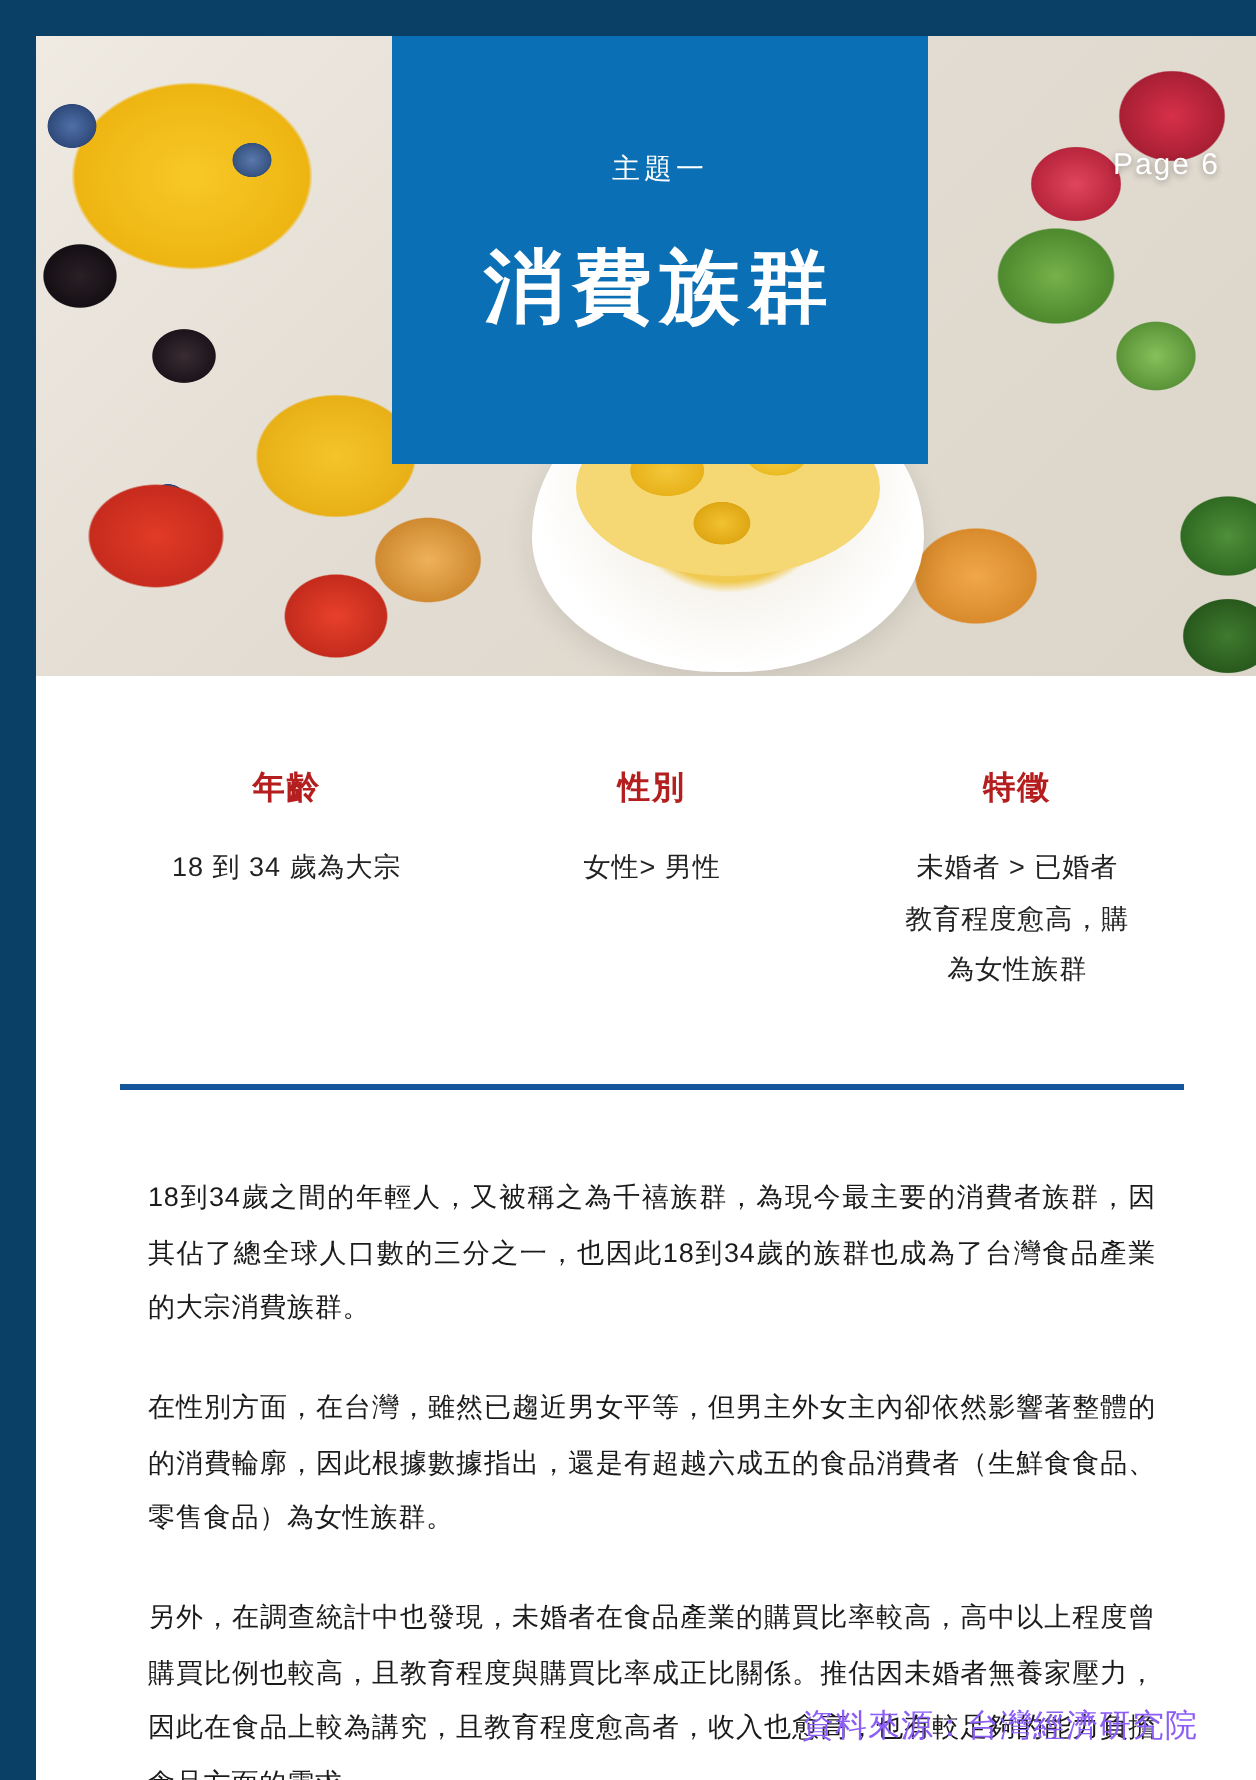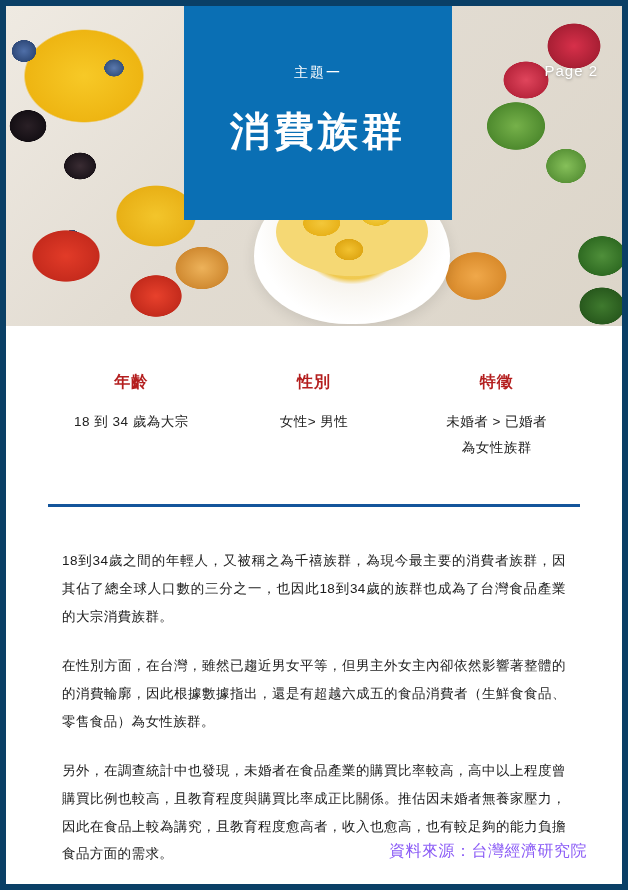--- a/index.html
+++ b/index.html
@@ -12,21 +12,21 @@
     height: 890px;
     font-family: "Liberation Sans", sans-serif;
     overflow: hidden;
   }
   .page {
     position: relative;
     width: 628px;
     height: 890px;
     background: #0a3f66;
     box-sizing: border-box;
-    padding: 6px;
+    padding: 18px;
   }
   .sheet {
     position: relative;
     width: 616px;
     height: 878px;
     background: #ffffff;
     overflow: hidden;
   }
 
   
@@ -188,21 +188,21 @@
     <div class="hero">
       <div class="hero-photo">
         <div class="hero-bowl">
           <div class="hero-bowl-inner"></div>
         </div>
       </div>
       <div class="hero-title-box">
         <div class="hero-subject">主題一</div>
         <div class="hero-heading">消費族群</div>
       </div>
-      <div class="page-label">Page 2</div>
+      <div class="page-label">Page 6</div>
     </div>
 
     <div class="columns">
 
       <div class="col">
         <div class="col-title">年齡</div>
         <div class="col-body">
           <span class="line">18 到 34 歲為大宗</span>
         </div>
       </div>
@@ -211,20 +211,21 @@
         <div class="col-title">性別</div>
         <div class="col-body">
           <span class="line">女性&gt; 男性</span>
         </div>
       </div>
 
       <div class="col">
         <div class="col-title">特徵</div>
         <div class="col-body">
           <span class="line">未婚者 &gt; 已婚者</span>
+          <span class="line">教育程度愈高，購</span>
           <span class="line">為女性族群</span>
         </div>
       </div>
 
     </div>
 
     <div class="divider"></div>
 
     <div class="body-copy">
       <p>18到34歲之間的年輕人，又被稱之為千禧族群，為現今最主要的消費者族群，因其佔了總全球人口數的三分之一，也因此18到34歲的族群也成為了台灣食品產業的大宗消費族群。</p>

